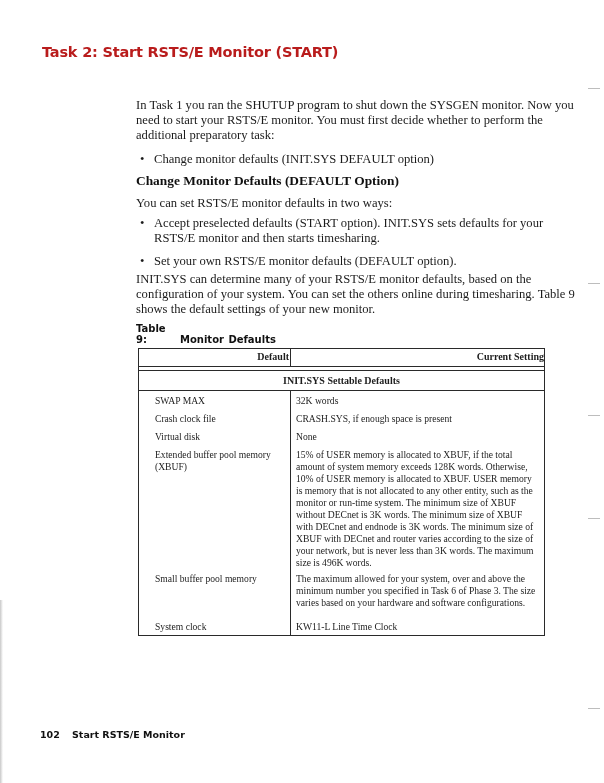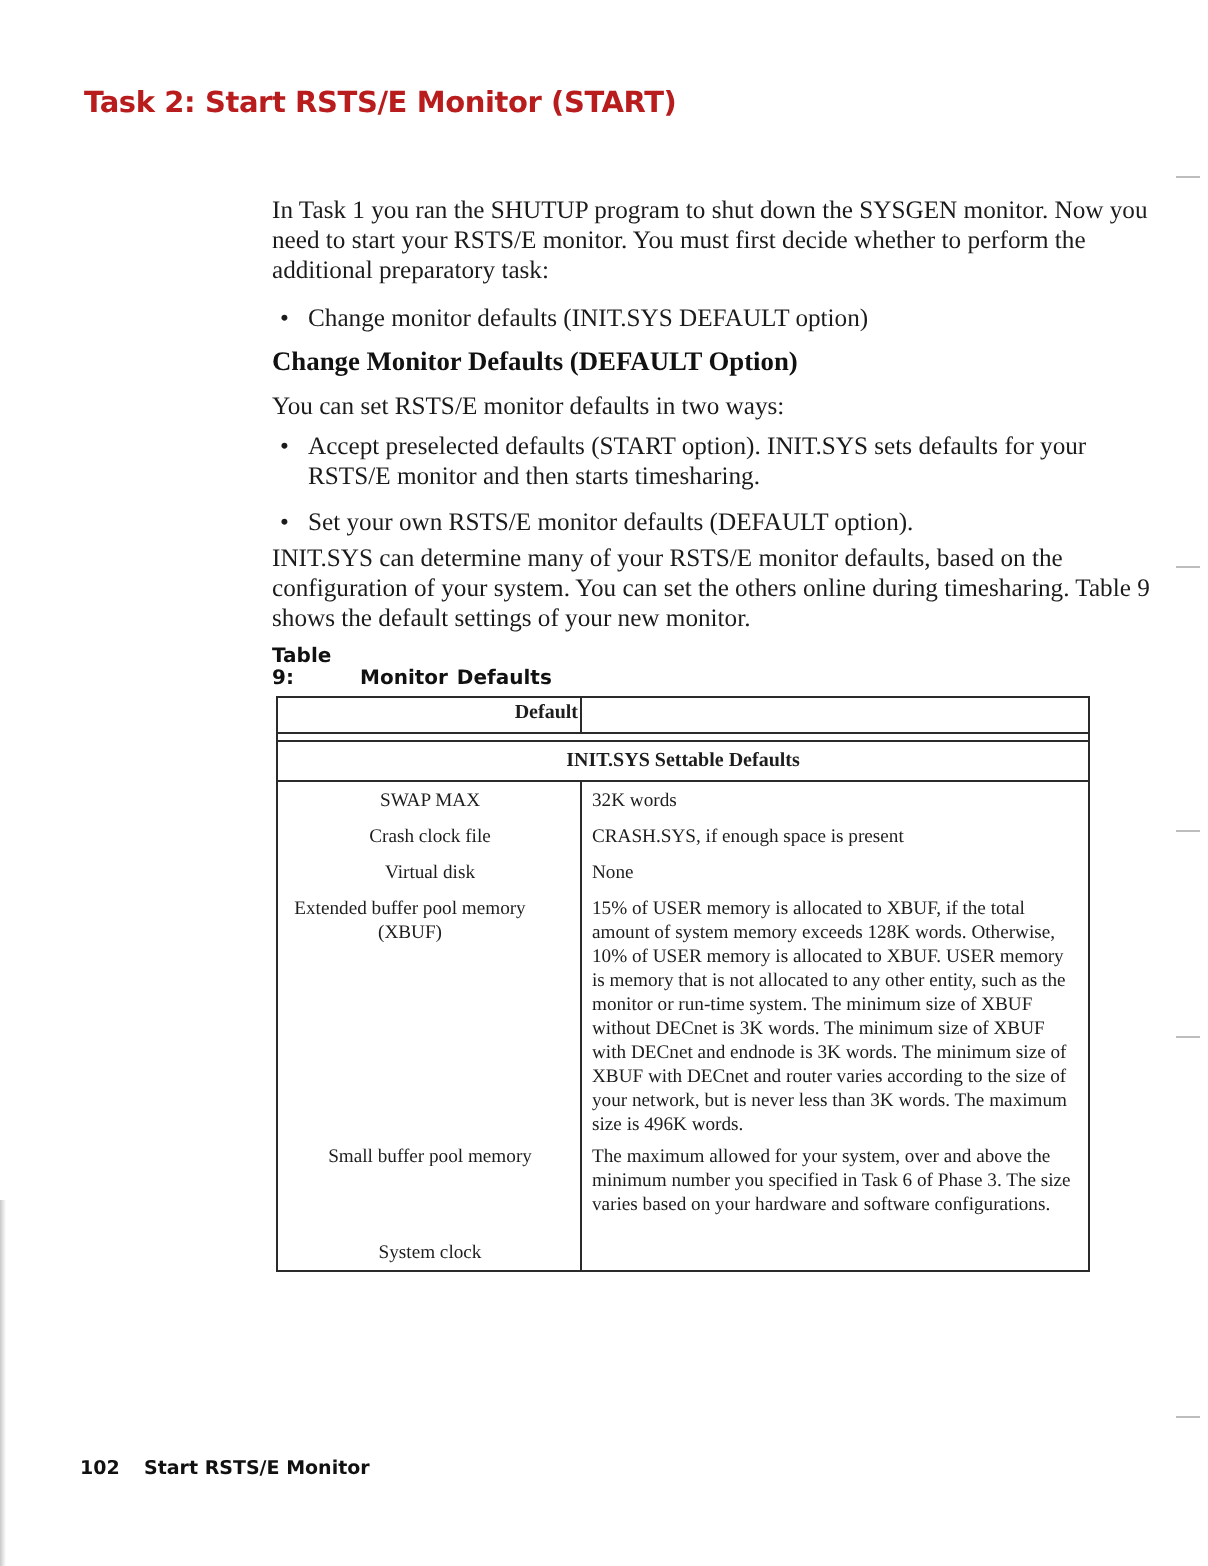--- a/index.html
+++ b/index.html
@@ -54,21 +54,21 @@
   .col-div { position: absolute; left: 151px; width: 1.2px; background: #2a2a2a; }
   .col-div.top { top: 0; height: 17px; }
   .col-div.body { top: 41px; bottom: 0; }
   .sub-rule { position: absolute; left: 0; width: 100%; top: 21px; height: 1.2px; background: #2a2a2a; }
   .section-row {
     position: absolute; left: 0; top: 23px; width: 100%; height: 18px;
     border-bottom: 1.2px solid #2a2a2a; text-align: center; font-weight: bold; font-size: 10px;
     line-height: 17px;
   }
   .cell { position: absolute; }
-  .cell.c1 { left: 6px; width: 140px; text-align: center; }
+  .cell.c1 { left: 16px; width: 140px; }
   .cell.c2 { left: 157px; width: 244px; }
   .footer {
     position: absolute; left: 40px; top: 729px;
     font-family: "DejaVu Sans", sans-serif; font-weight: bold; font-size: 9.5px; color: #111;
   }
   .footer .pg { display: inline-block; width: 32px; }
   .margin-mark { position: absolute; right: 4px; width: 12px; height: 1px; background: #bdbdbd; }
   .edge-shadow { position: absolute; left: 0; top: 600px; width: 3px; height: 183px;
     background: linear-gradient(to right, #c8c8c8, #ffffff); }
 </style>
@@ -96,20 +96,21 @@
 
 <div class="body-text para3">INIT.SYS can determine many of your RSTS/E monitor defaults, based on the configuration of your system. You can set the others online during timesharing. Table 9 shows the default settings of your new monitor.</div>
 
 <div class="table-caption">
   <span class="num">Table 9:</span><span>Monitor Defaults</span>
 </div>
 
 <div class="doc-table">
   <div class="th-row">
     <div class="th c1">Default</div>
+    <div class="th c2">Current Setting</div>
   </div>
   <div class="col-div top"></div>
   <div class="sub-rule"></div>
   <div class="section-row">INIT.SYS Settable Defaults</div>
   <div class="col-div body"></div>
 
   <div class="cell c1" style="top:46px">SWAP MAX</div>
   <div class="cell c2" style="top:46px">32K words</div>
 
   <div class="cell c1" style="top:64px">Crash clock file</div>
@@ -118,20 +119,21 @@
   <div class="cell c1" style="top:82px">Virtual disk</div>
   <div class="cell c1" style="top:100px;width:120px">Extended buffer pool memory (XBUF)</div>
 
   <div class="cell c2" style="top:82px">None</div>
   <div class="cell c2" style="top:100px">15% of USER memory is allocated to XBUF, if the total amount of system memory exceeds 128K words. Otherwise, 10% of USER memory is allocated to XBUF. USER memory is memory that is not allocated to any other entity, such as the monitor or run-time system. The minimum size of XBUF without DECnet is 3K words. The minimum size of XBUF with DECnet and endnode is 3K words. The minimum size of XBUF with DECnet and router varies according to the size of your network, but is never less than 3K words. The maximum size is 496K words.</div>
 
   <div class="cell c1" style="top:224px">Small buffer pool memory</div>
   <div class="cell c2" style="top:224px">The maximum allowed for your system, over and above the minimum number you specified in Task 6 of Phase 3. The size varies based on your hardware and software configurations.</div>
 
   <div class="cell c1" style="top:272px">System clock</div>
+  <div class="cell c2" style="top:272px">KW11-L Line Time Clock</div>
 </div>
 
 <div class="footer">
   <span class="pg">102</span><span>Start RSTS/E Monitor</span>
 </div>
 
 <div class="margin-mark" style="top:88px"></div>
 <div class="margin-mark" style="top:283px"></div>
 <div class="margin-mark" style="top:415px"></div>
 <div class="margin-mark" style="top:518px"></div>

